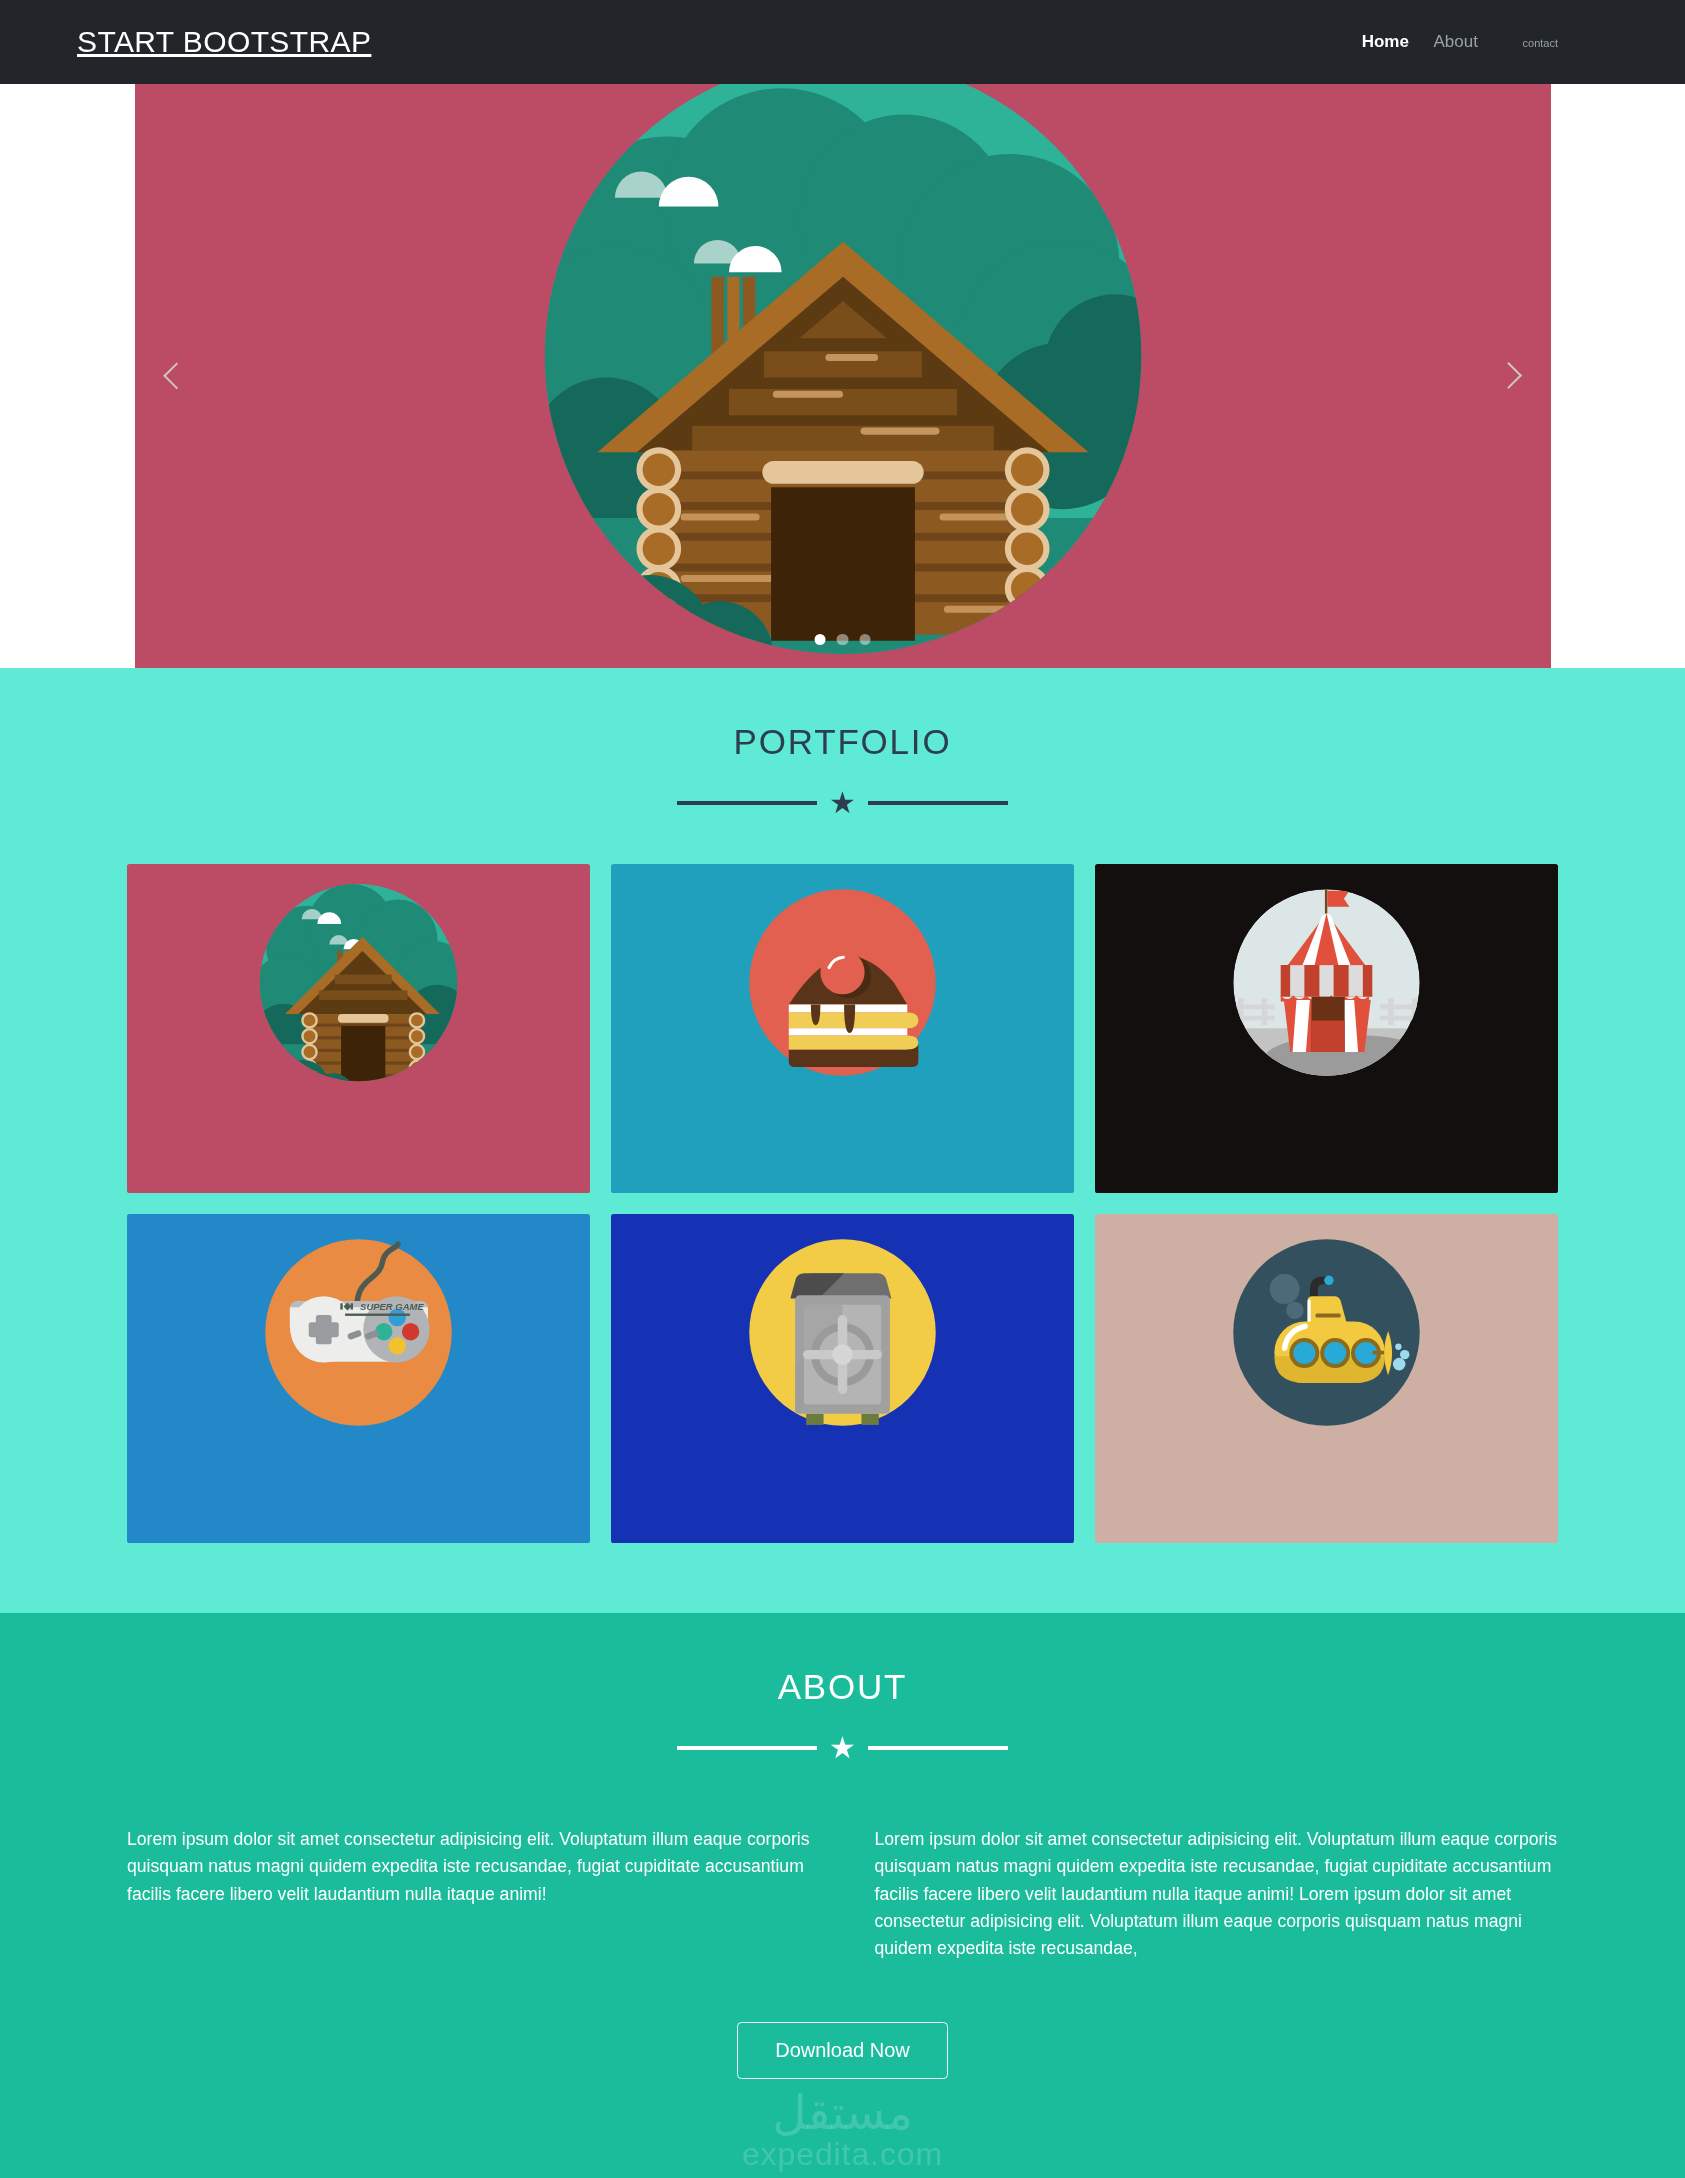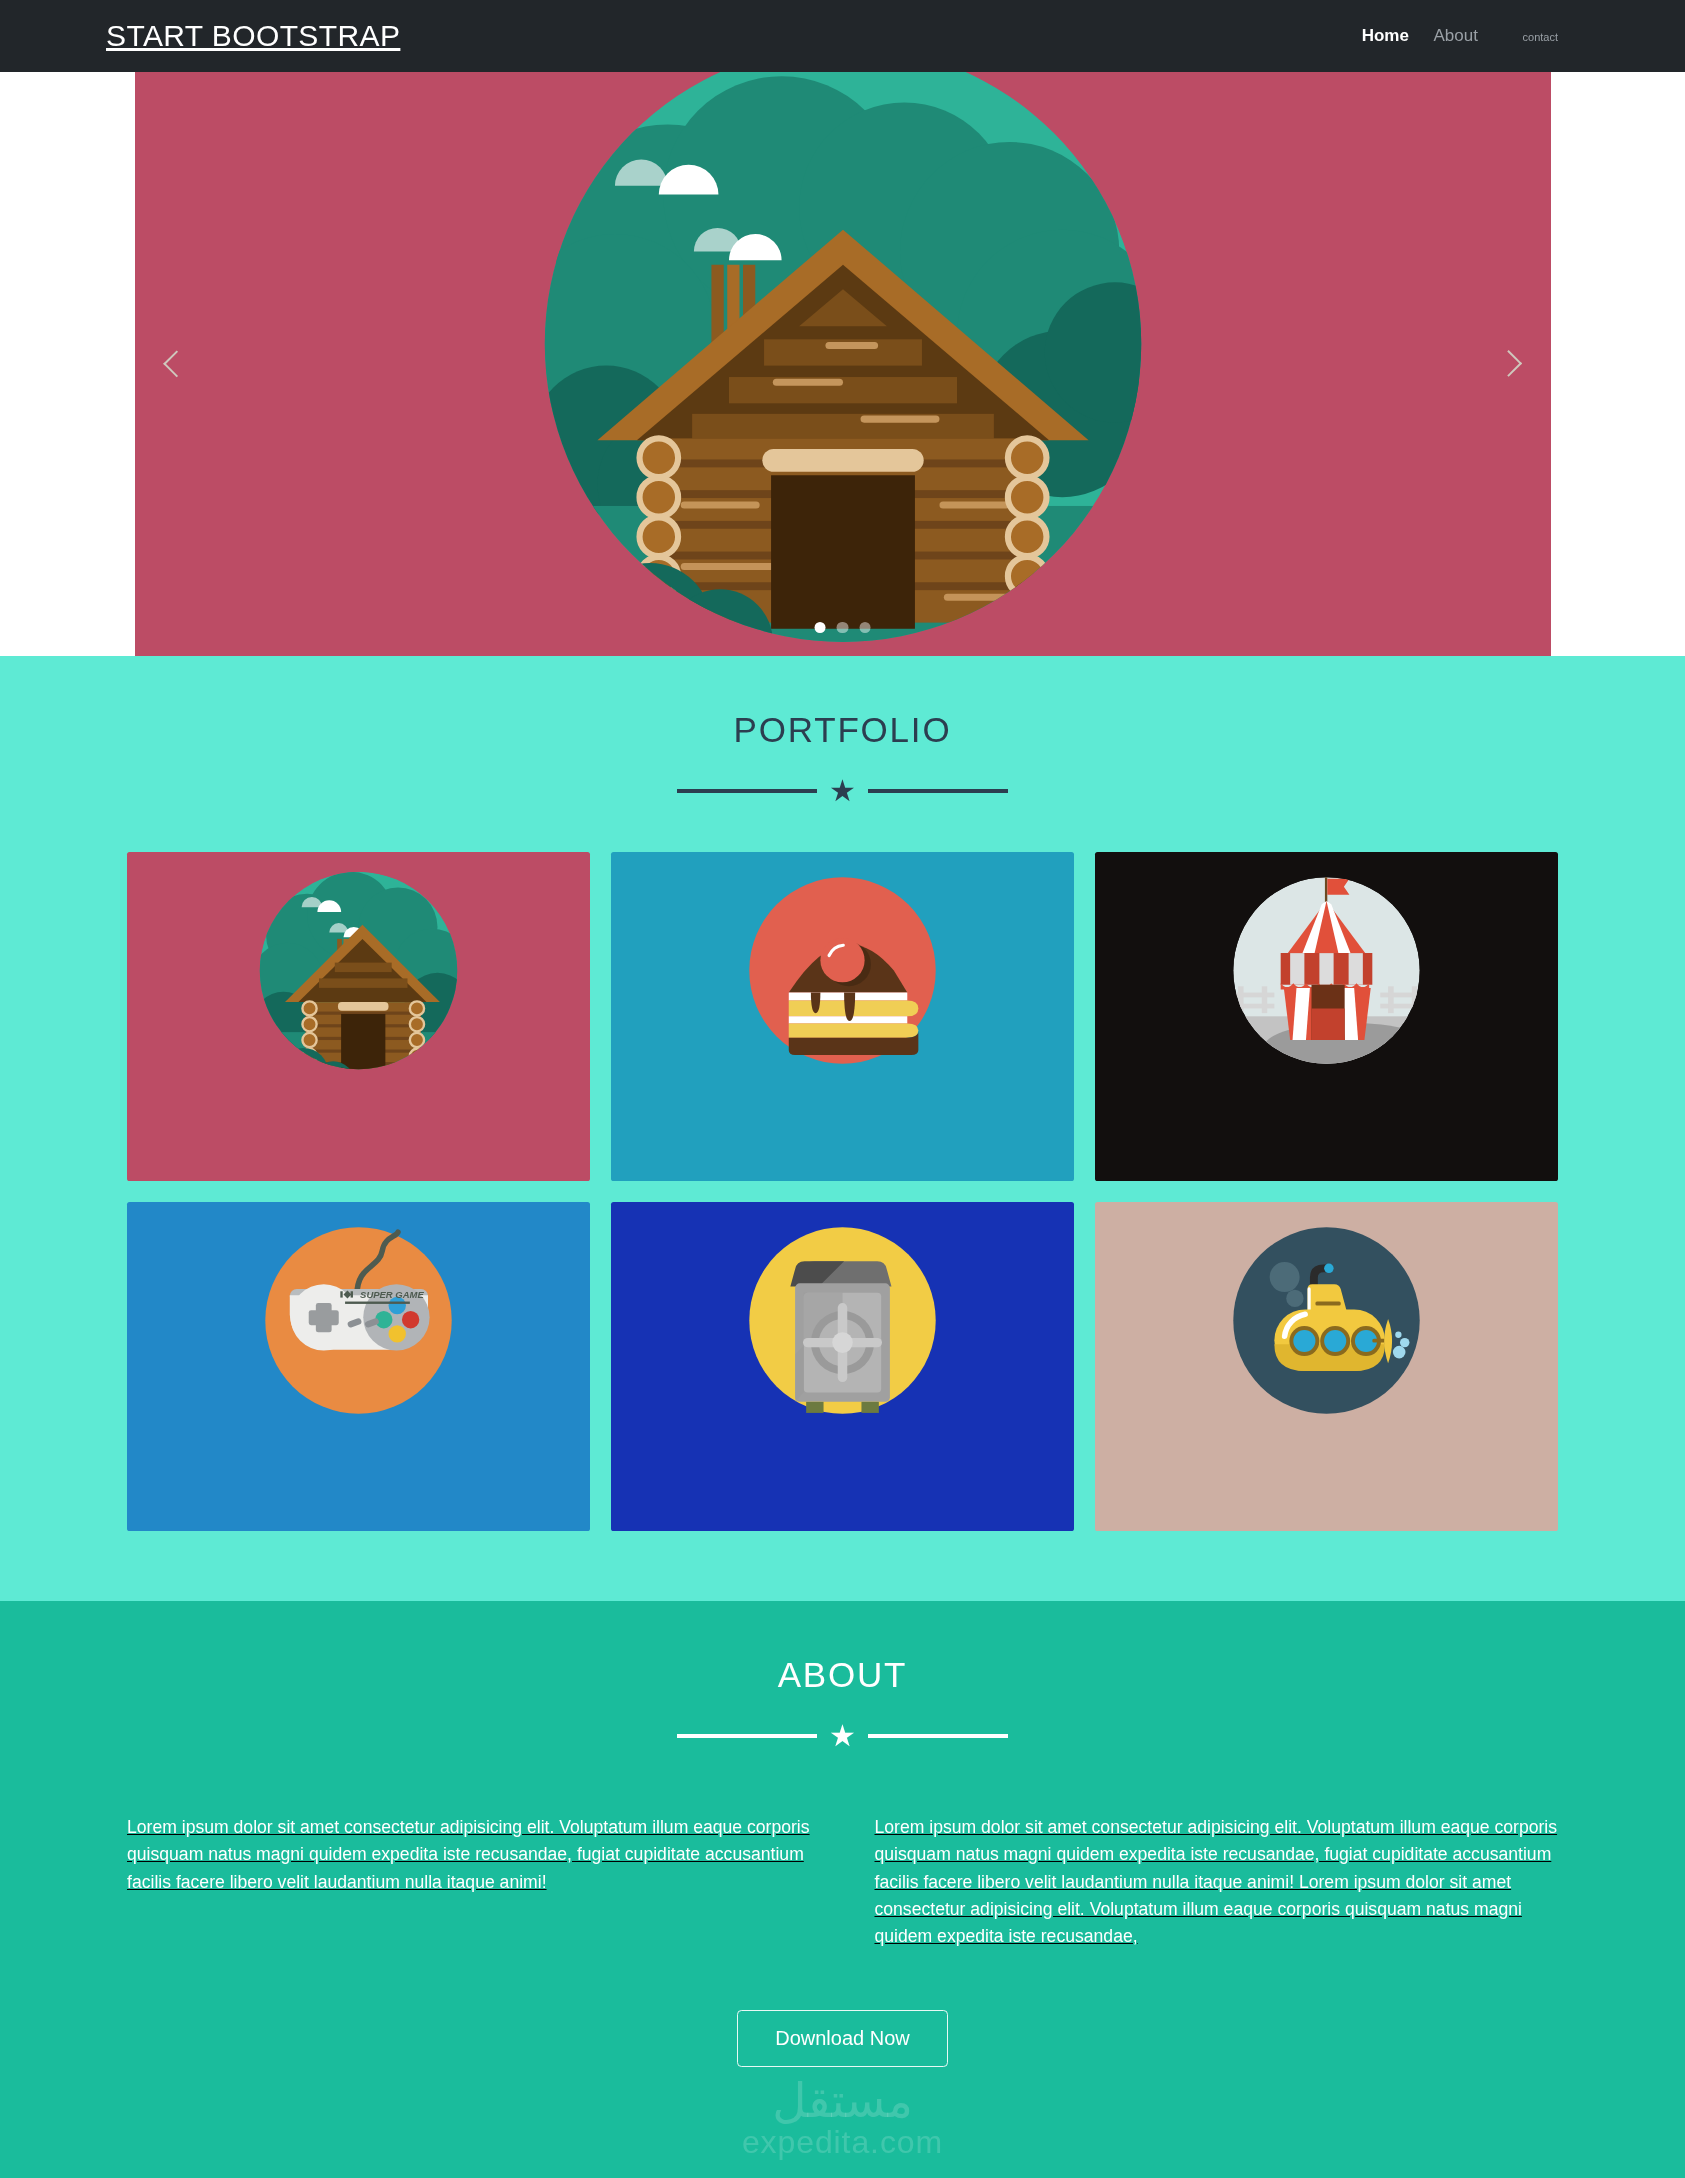--- a/index.html
+++ b/index.html
@@ -5,26 +5,26 @@
   * { box-sizing: border-box; margin: 0; padding: 0; }
   html, body {
     width: 1685px;
     background: #ffffff;
     font-family: "Liberation Sans", sans-serif;
   }
   body { overflow-x: hidden; }
 
   
   .navbar {
-    height: 72px;
+    height: 84px;
     background: #22262a;
     display: flex;
     align-items: center;
     justify-content: space-between;
-    padding: 0 127px 0 106px;
+    padding: 0 127px 0 77px;
     position: relative;
     z-index: 50;
   }
   .brand {
     color: #ffffff;
     font-size: 30px;
     letter-spacing: 0.4px;
     font-weight: 400;
     white-space: nowrap;
   }
@@ -138,21 +138,20 @@
   .about {
     width: 1685px;
     background: #1abc9c;
     padding-bottom: 8.8px;
     position: relative;
   }
   .about-cols {
     display: flex;
     gap: 64px;
     padding: 63px 127px 0 127px;
-    text-decoration: underline;
   }
   .about-col {
     flex: 1;
     color: #ffffff;
     font-size: 17.6px;
     line-height: 1.55;
   }
   .btn-row { display: flex; justify-content: center; margin-top: 60px; }
   .download-btn {
     border: 1.8px solid rgba(255,255,255,0.9);

